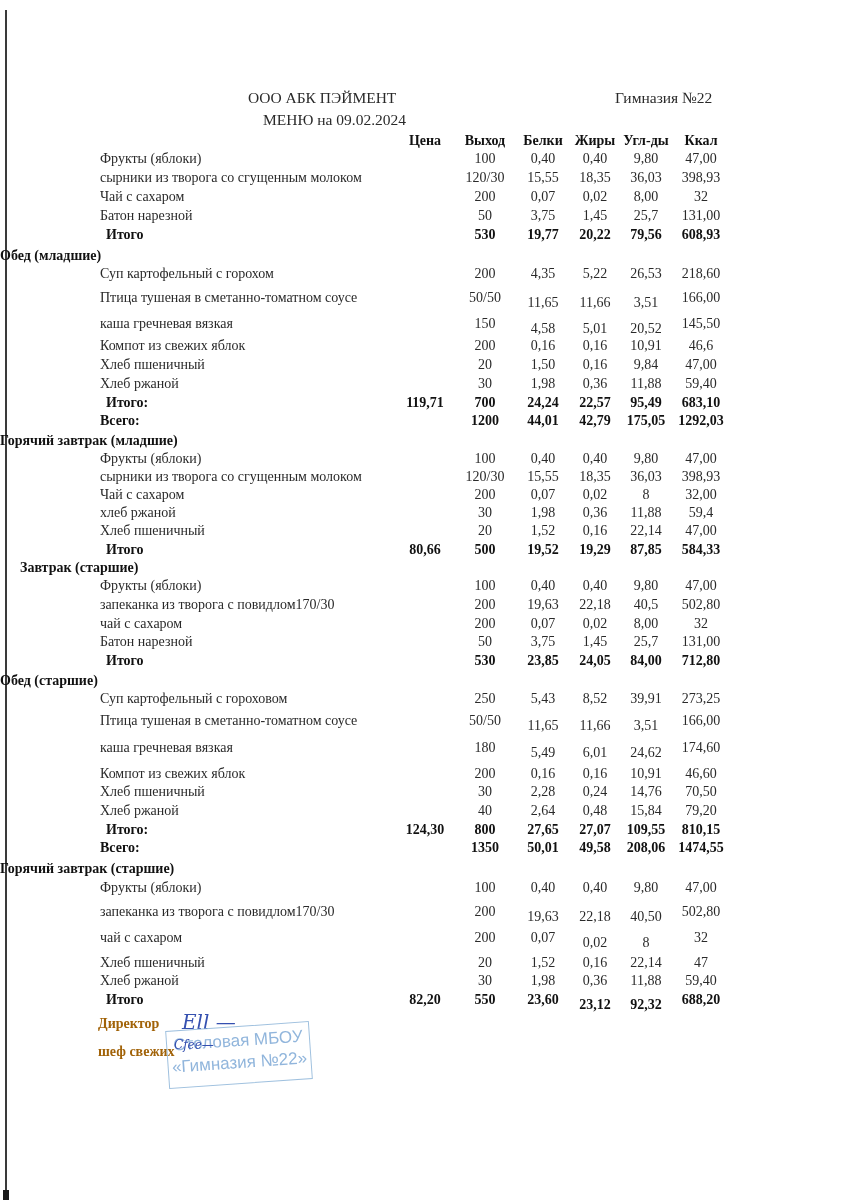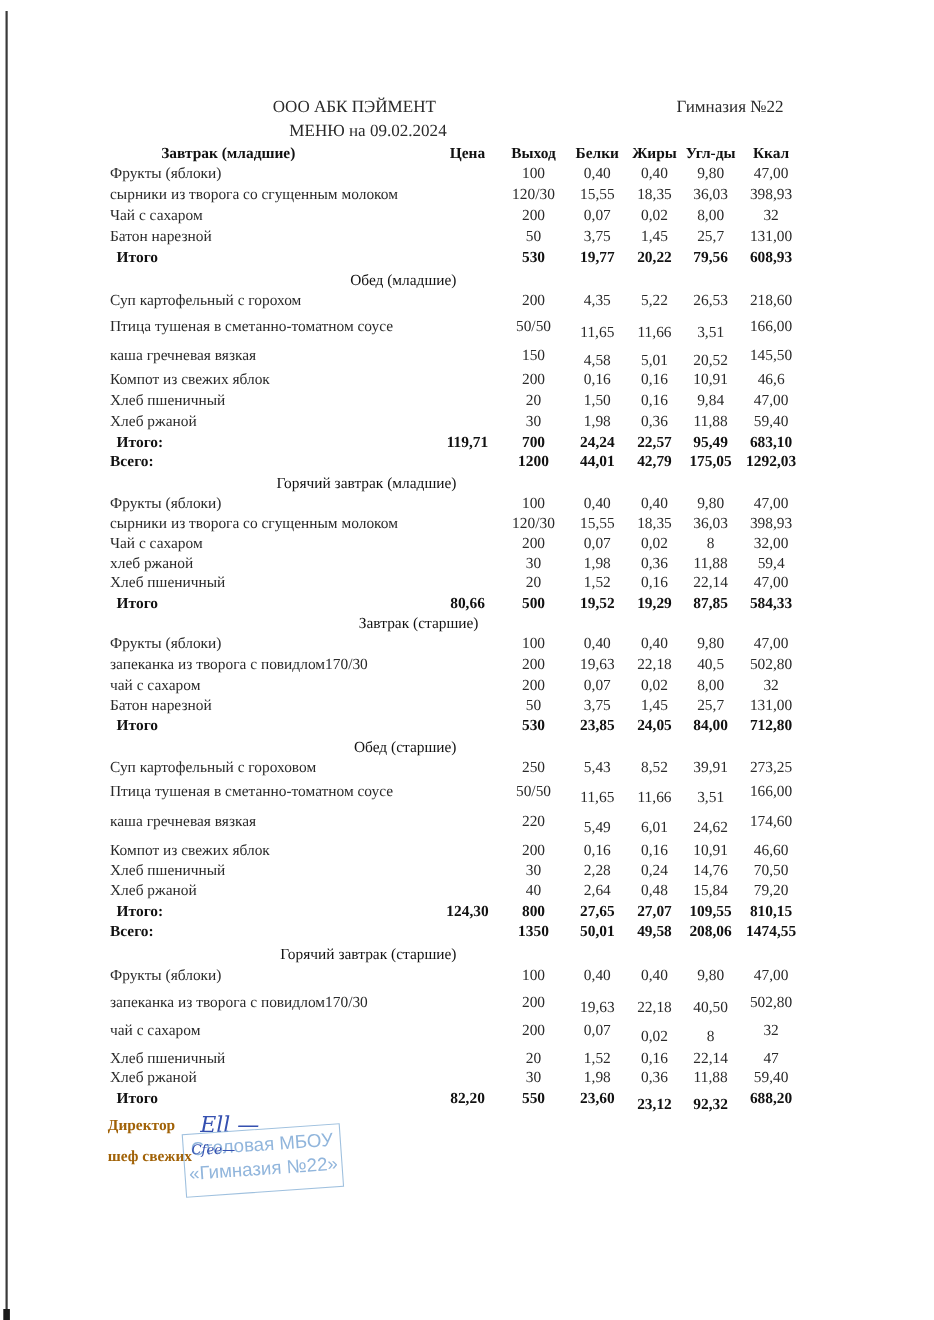--- a/index.html
+++ b/index.html
@@ -20,21 +20,21 @@
   .row .name { left: 100px; }
   .row .name.ind { left: 106px; }
   .row .c { text-align: center; width: 70px; }
   .row .price { left: 390px; }
   .row .out   { left: 450px; }
   .row .b     { left: 508px; }
   .row .f     { left: 560px; }
   .row .u     { left: 611px; }
   .row .k     { left: 666px; }
   .row.bold { font-weight: bold; color: #111; }
-  .row.section .name { left: 0; width: 415px; text-align: right; font-weight: normal; color: #111; }
+  .row.section .name { left: 0; width: 415px; text-align: left; font-weight: bold; color: #111; }
   .row.hdrrow span { font-weight: bold; color: #111; }
   .row .low { top: 5px; }
 
   .sign { position: absolute; font-weight: bold; font-size: 14px; color: #a16207; }
   .stamp {
     position: absolute; left: 167px; top: 1026px; width: 144px; height: 58px;
     border: 1.5px solid #8fb6d9; color: #7ea9d6; transform: rotate(-4deg);
     font-family: "Liberation Sans", sans-serif; font-size: 17px; line-height: 22px;
     text-align: center; opacity: 0.85; padding-top: 3px; box-sizing: border-box;
   }
@@ -45,21 +45,20 @@
 
 <div class="edge-line"></div>
 <div class="edge-line-bottom"></div>
 
 <div class="hdr org">ООО АБК ПЭЙМЕНТ</div>
 <div class="hdr gym">Гимназия №22</div>
 <div class="hdr menu-date">МЕНЮ на 09.02.2024</div>
 
 <div id="menu-table">
     <div class="row hdrrow" style="top: 133px;">
-      <span class="name" style="left: 0px; width: 415px; text-align: center;">Завтрак (младшие)</span>
       <span class="c price">Цена</span>
       <span class="c out">Выход</span>
       <span class="c b">Белки</span>
       <span class="c f">Жиры</span>
       <span class="c u">Угл-ды</span>
       <span class="c k">Ккал</span>
     </div>
     <div class="row " style="top: 151px;">
       <span class="name">Фрукты (яблоки)</span>
       <span class="c out">100</span>
@@ -279,21 +278,21 @@
     <div class="row " style="top: 713px;">
       <span class="name">Птица тушеная в сметанно-томатном соусе</span>
       <span class="c out">50/50</span>
       <span class="c b low">11,65</span>
       <span class="c f low">11,66</span>
       <span class="c u low">3,51</span>
       <span class="c k">166,00</span>
     </div>
     <div class="row " style="top: 740px;">
       <span class="name">каша гречневая вязкая</span>
-      <span class="c out">220</span>
+      <span class="c out">180</span>
       <span class="c b low">5,49</span>
       <span class="c f low">6,01</span>
       <span class="c u low">24,62</span>
       <span class="c k">174,60</span>
     </div>
     <div class="row " style="top: 766px;">
       <span class="name">Компот из свежих яблок</span>
       <span class="c out">200</span>
       <span class="c b">0,16</span>
       <span class="c f">0,16</span>

